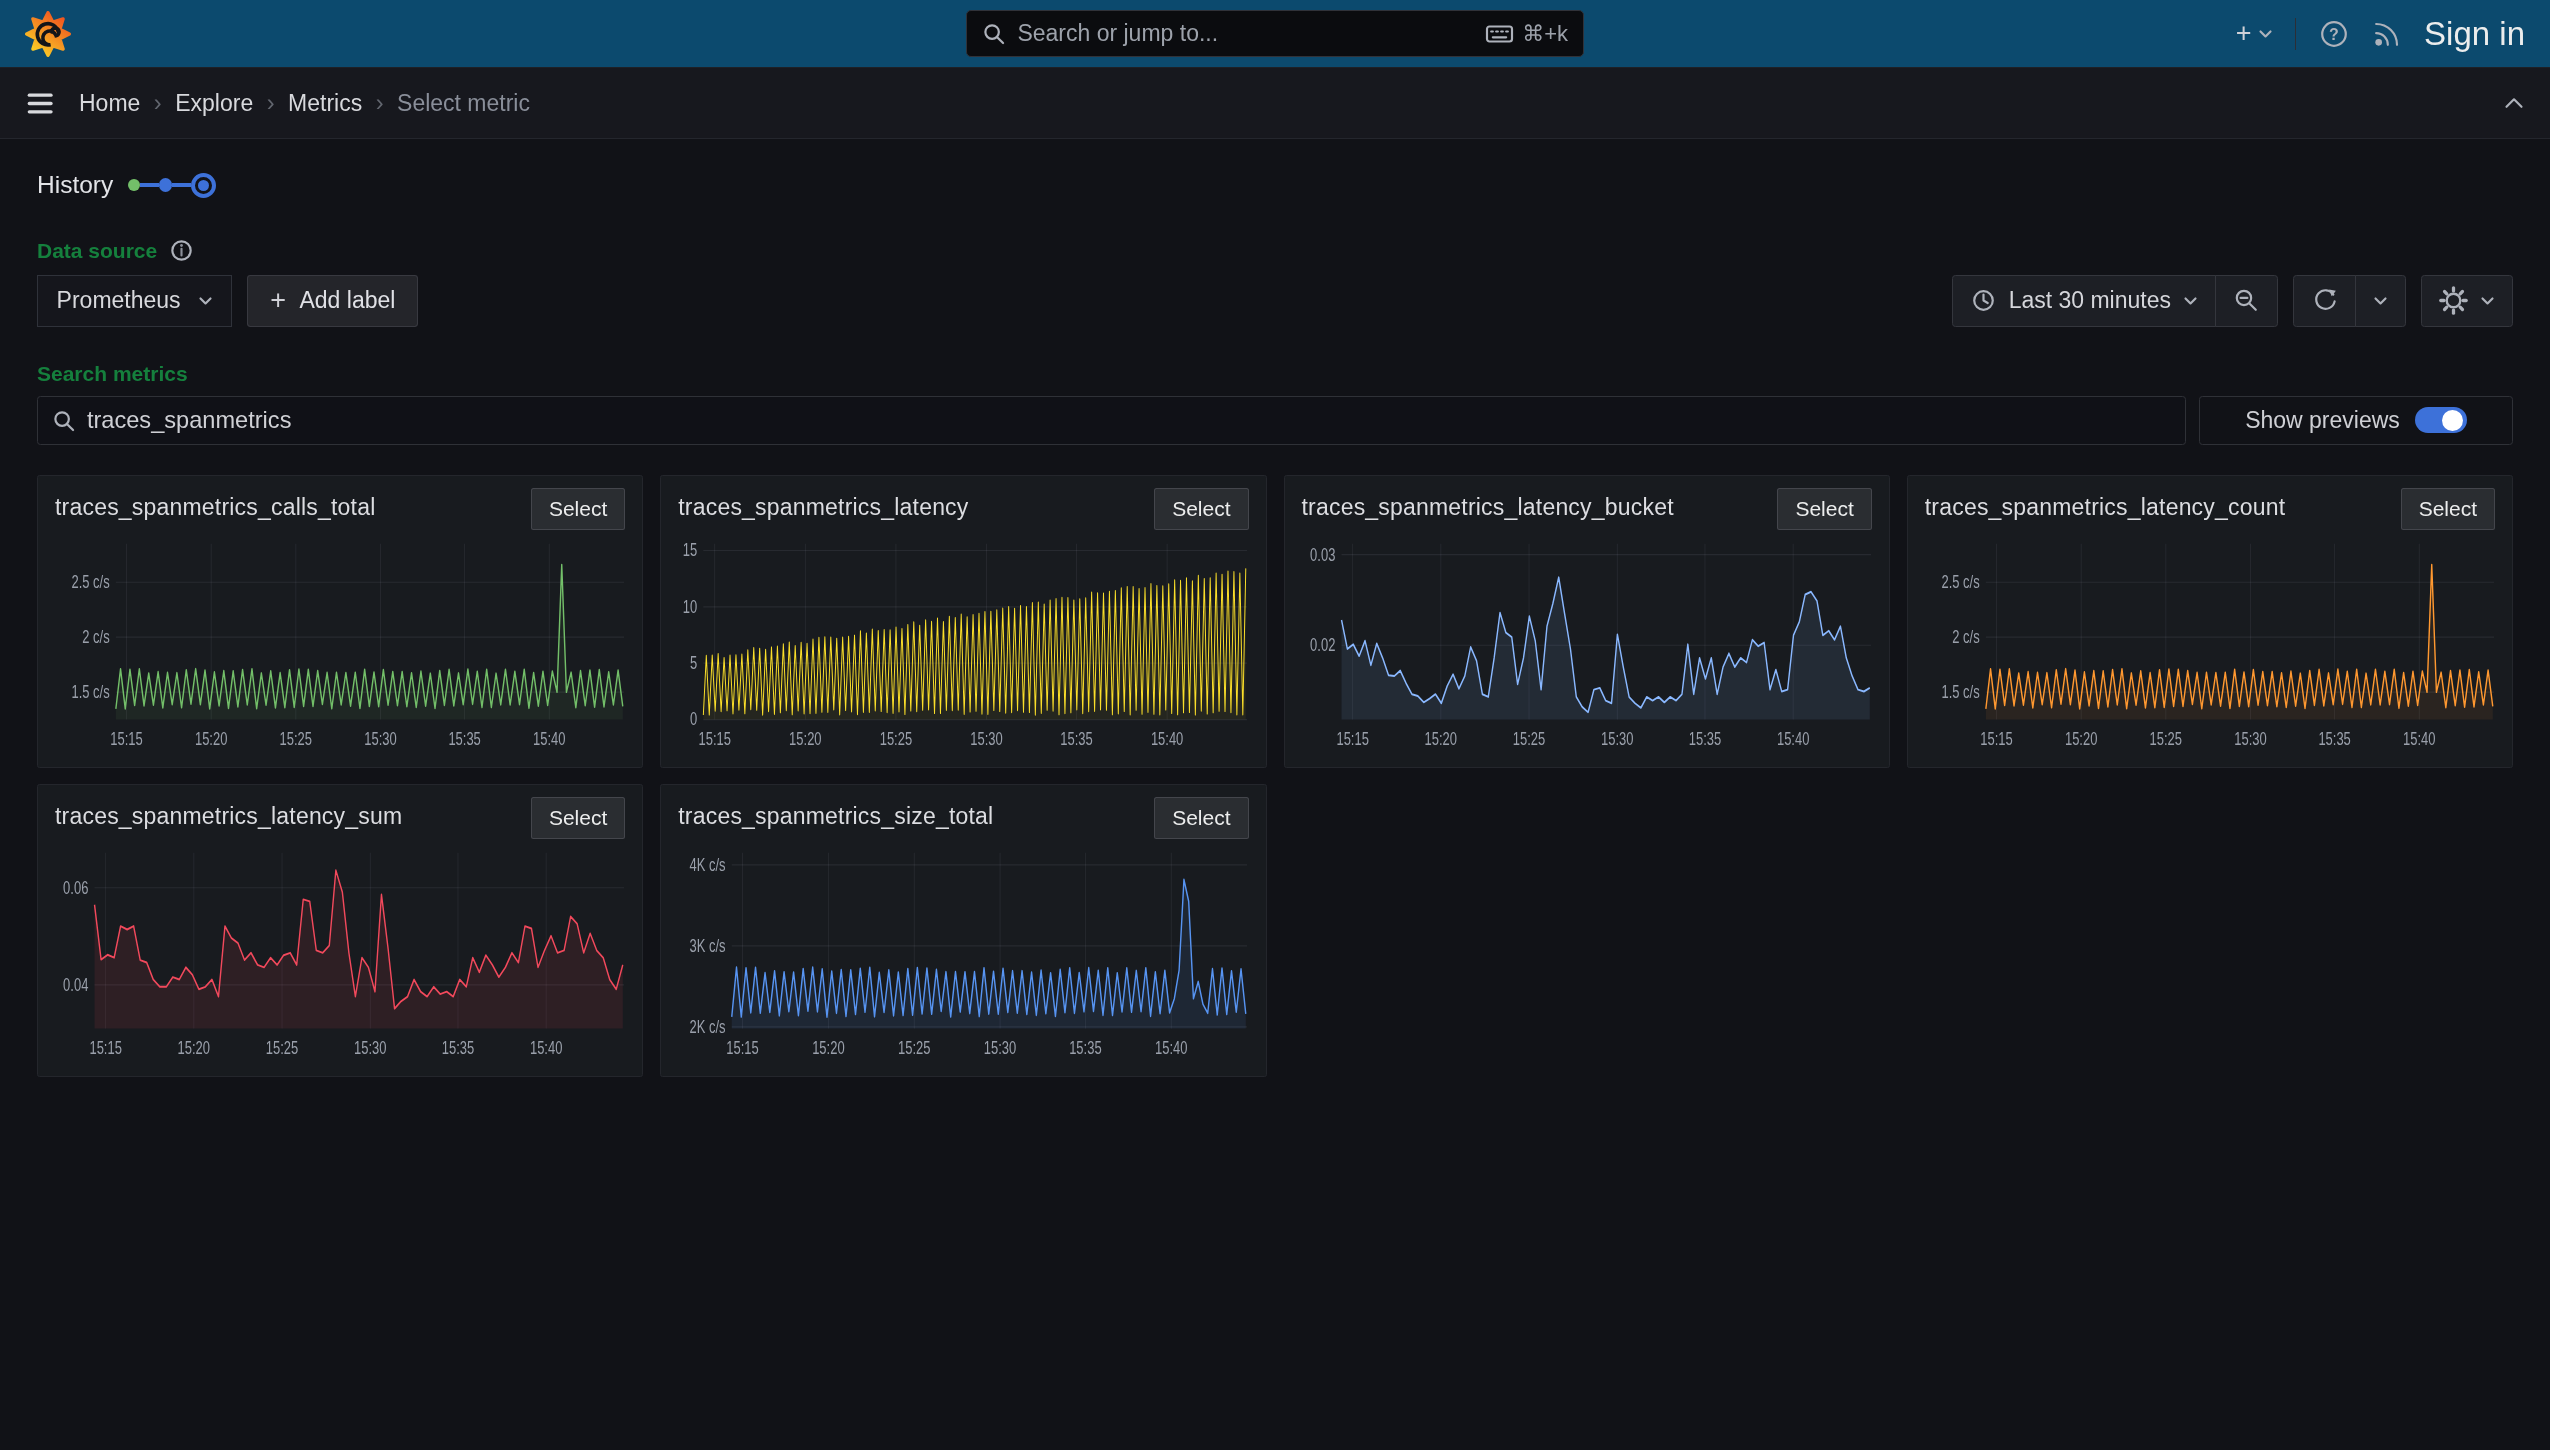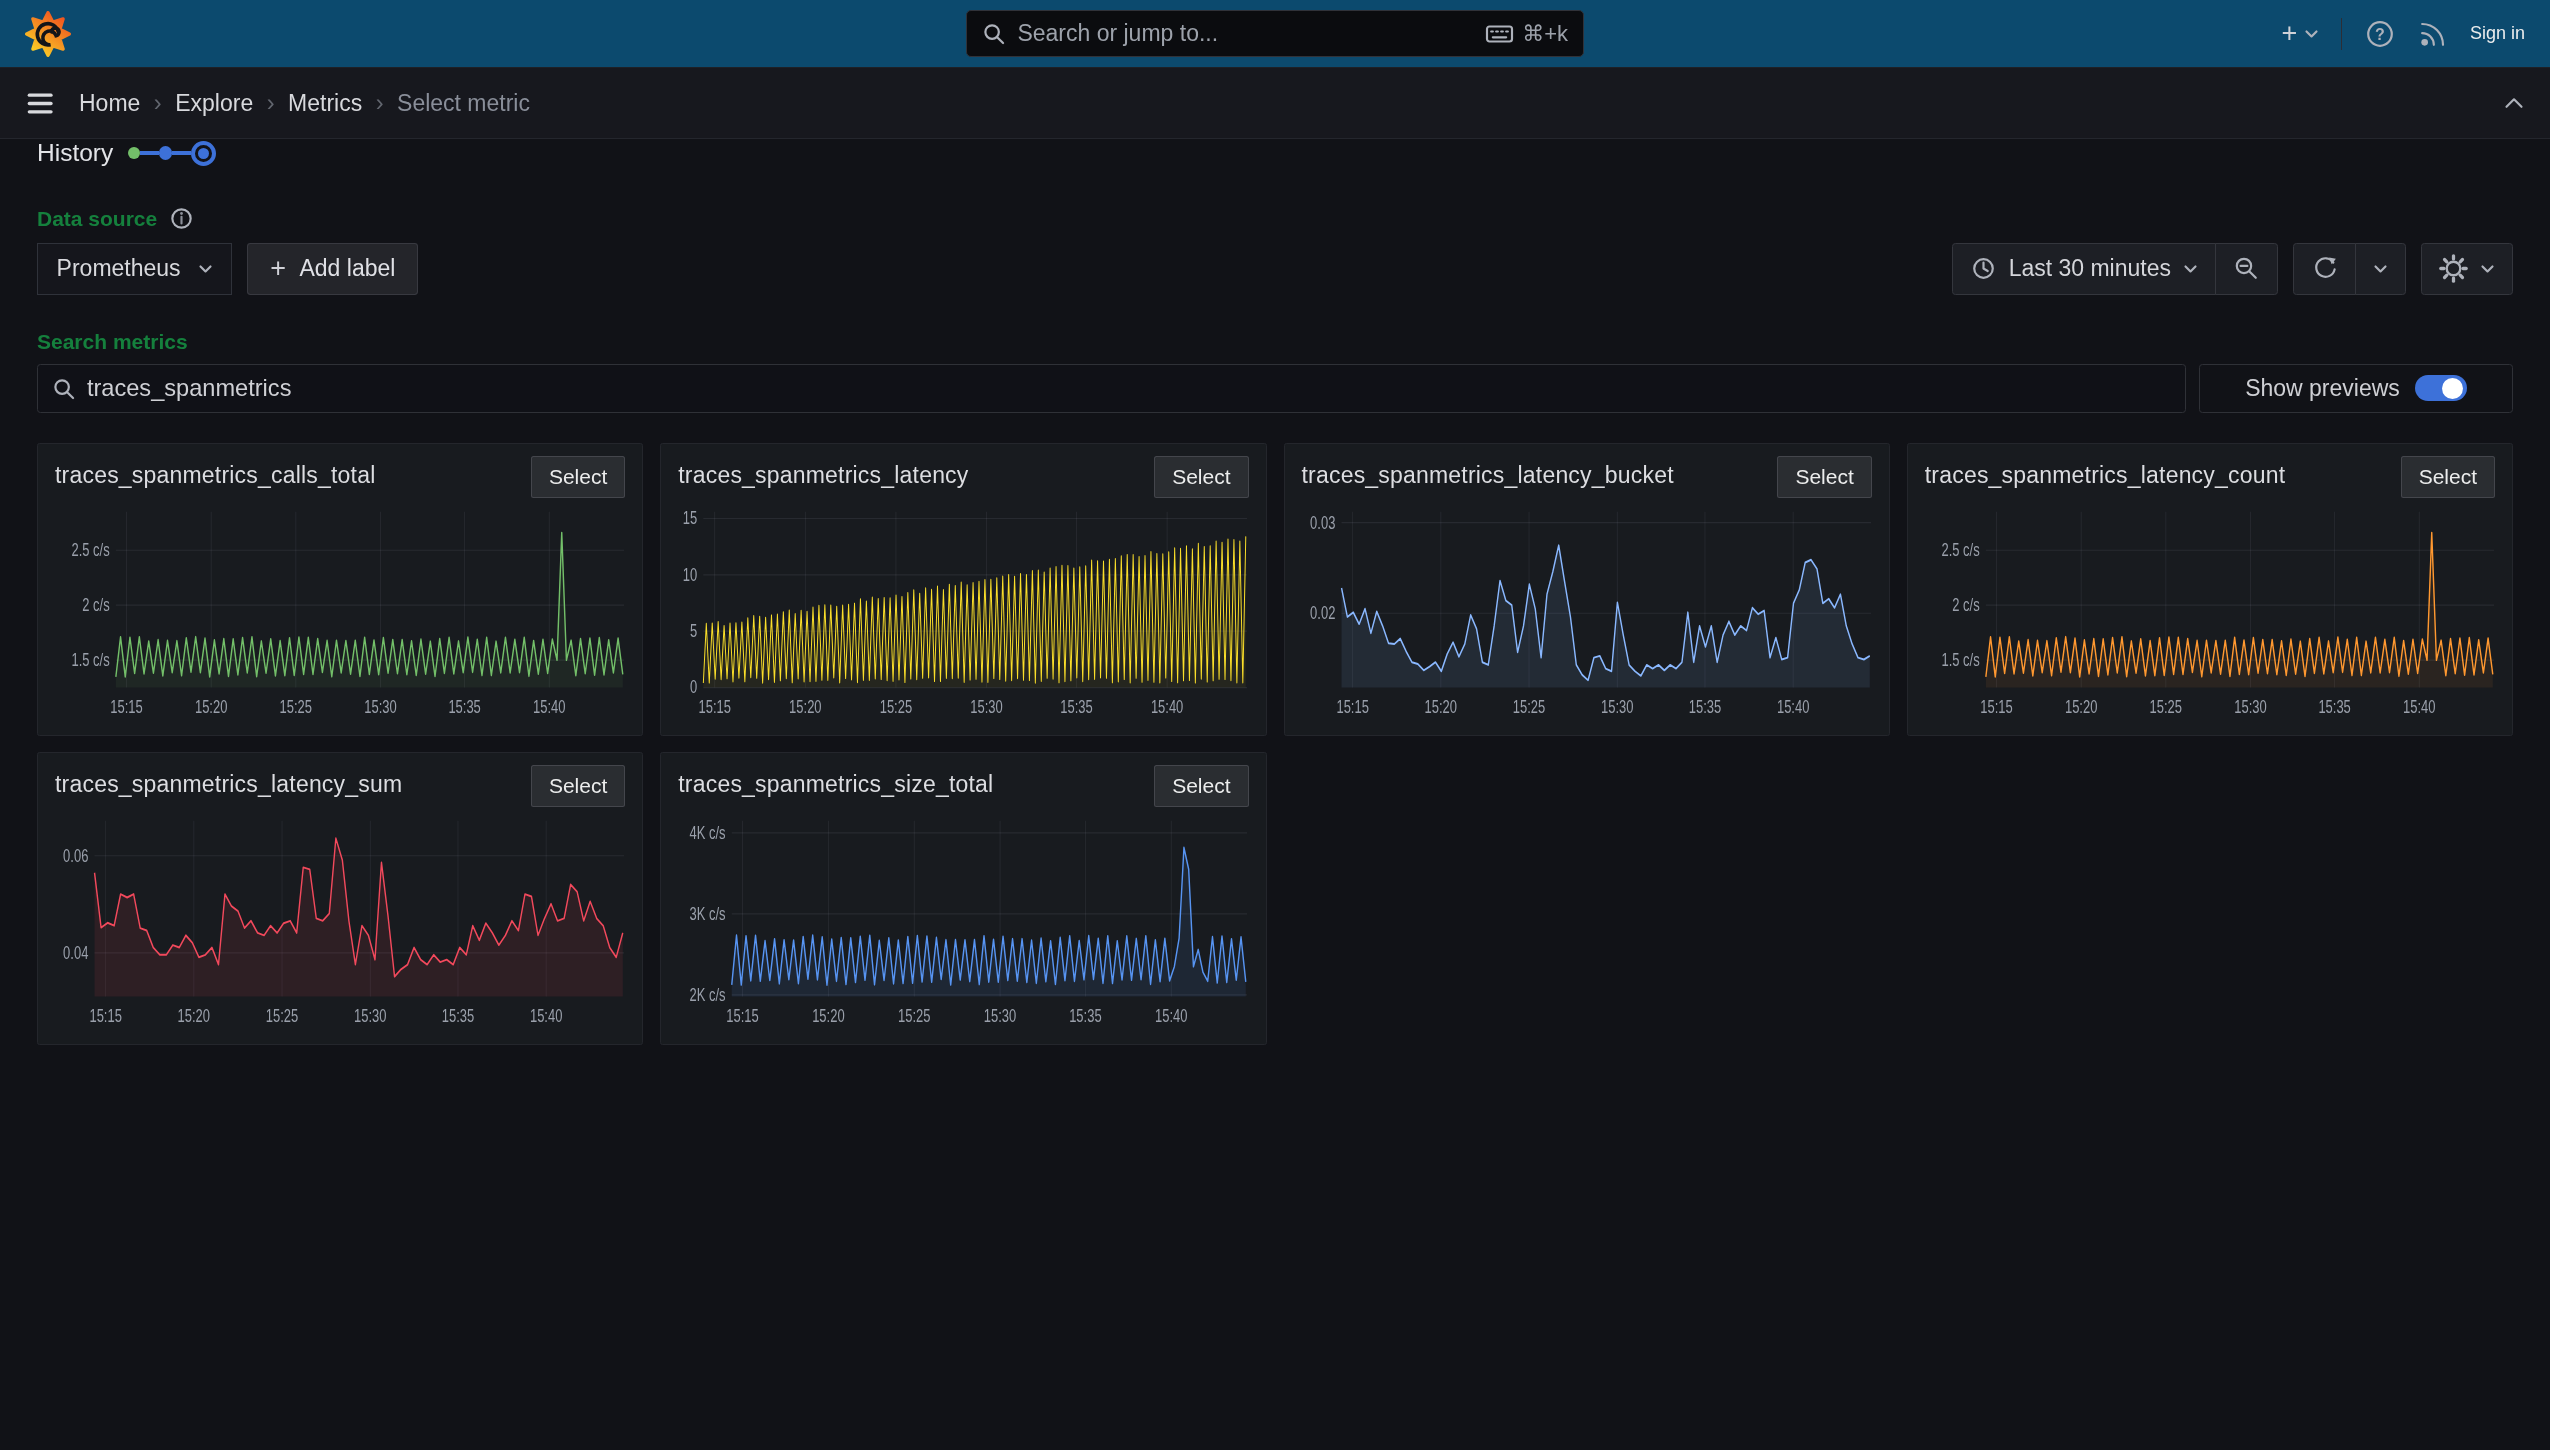--- a/index.html
+++ b/index.html
@@ -13,34 +13,34 @@
   .nav-search { position:absolute; left:50%; top:10px; transform:translateX(-50%);
     width:618px; height:47px; background:#0b0c0f; border:0.8px solid #303239; border-radius:5px;
     display:flex; align-items:center; padding:0 15px; gap:11.8px; }
   .nav-search input { flex:1; background:transparent; border:none; outline:none;
     color:#9da2ab; font-size:23px; font-family:inherit; }
   .nav-search input::placeholder { color:#9da2ab; }
   .shortcut { display:flex; align-items:center; gap:8.4px; color:#9da2ab; font-size:22px; }
   .nav-right { display:flex; align-items:center; gap:22px; }
   .icon-btn { display:flex; align-items:center; gap:6.8px; cursor:pointer; color:#aeb2bb; }
   .divider-v { width:0.8px; height:32px; background:#2c2e36; }
-  .signin { font-size:18px; color:#eceded; cursor:pointer; }
+  .signin { font-size:33px; color:#eceded; cursor:pointer; }
 
   
   .crumbbar { height:71px; background:#17181e; border-bottom:0.8px solid #24262d;
     display:flex; align-items:center; padding:0 25px; gap:22px; }
   .crumbs { display:flex; align-items:center; gap:13.5px; font-size:23px; }
   .crumb { color:#d8d9dd; cursor:pointer; }
   .crumb-sep { color:#62666f; font-size:23.6px; }
   .crumb-current { color:#898e99; }
   .crumb-collapse { margin-left:auto; cursor:pointer; }
 
   
   .content { padding:0 37px; }
-  .history-row { display:flex; align-items:center; gap:15px; }
+  .history-row { display:flex; align-items:center; gap:15px; margin-top:32px; }
   .history-label { font-size:24.5px; color:#e3e4e8; font-weight:500; }
   .hw { display:flex; align-items:center; cursor:pointer; }
   .hw .dot-g { width:11.8px; height:11.8px; border-radius:50%; background:#73BF69; }
   .hw .seg { width:18.6px; height:3.4px; background:#3D71D9; }
   .hw .dot-b { width:13.5px; height:13.5px; border-radius:50%; background:#3D71D9; }
   .hw .ring { width:25px; height:25px; border-radius:50%; border:4.2px solid #3D71D9;
     display:flex; align-items:center; justify-content:center; }
   .hw .ring i { width:11px; height:11px; border-radius:50%; background:#3D71D9; display:block; }
 
   .ds-label-row { display:flex; align-items:center; gap:11.8px; margin-top:39px; }

